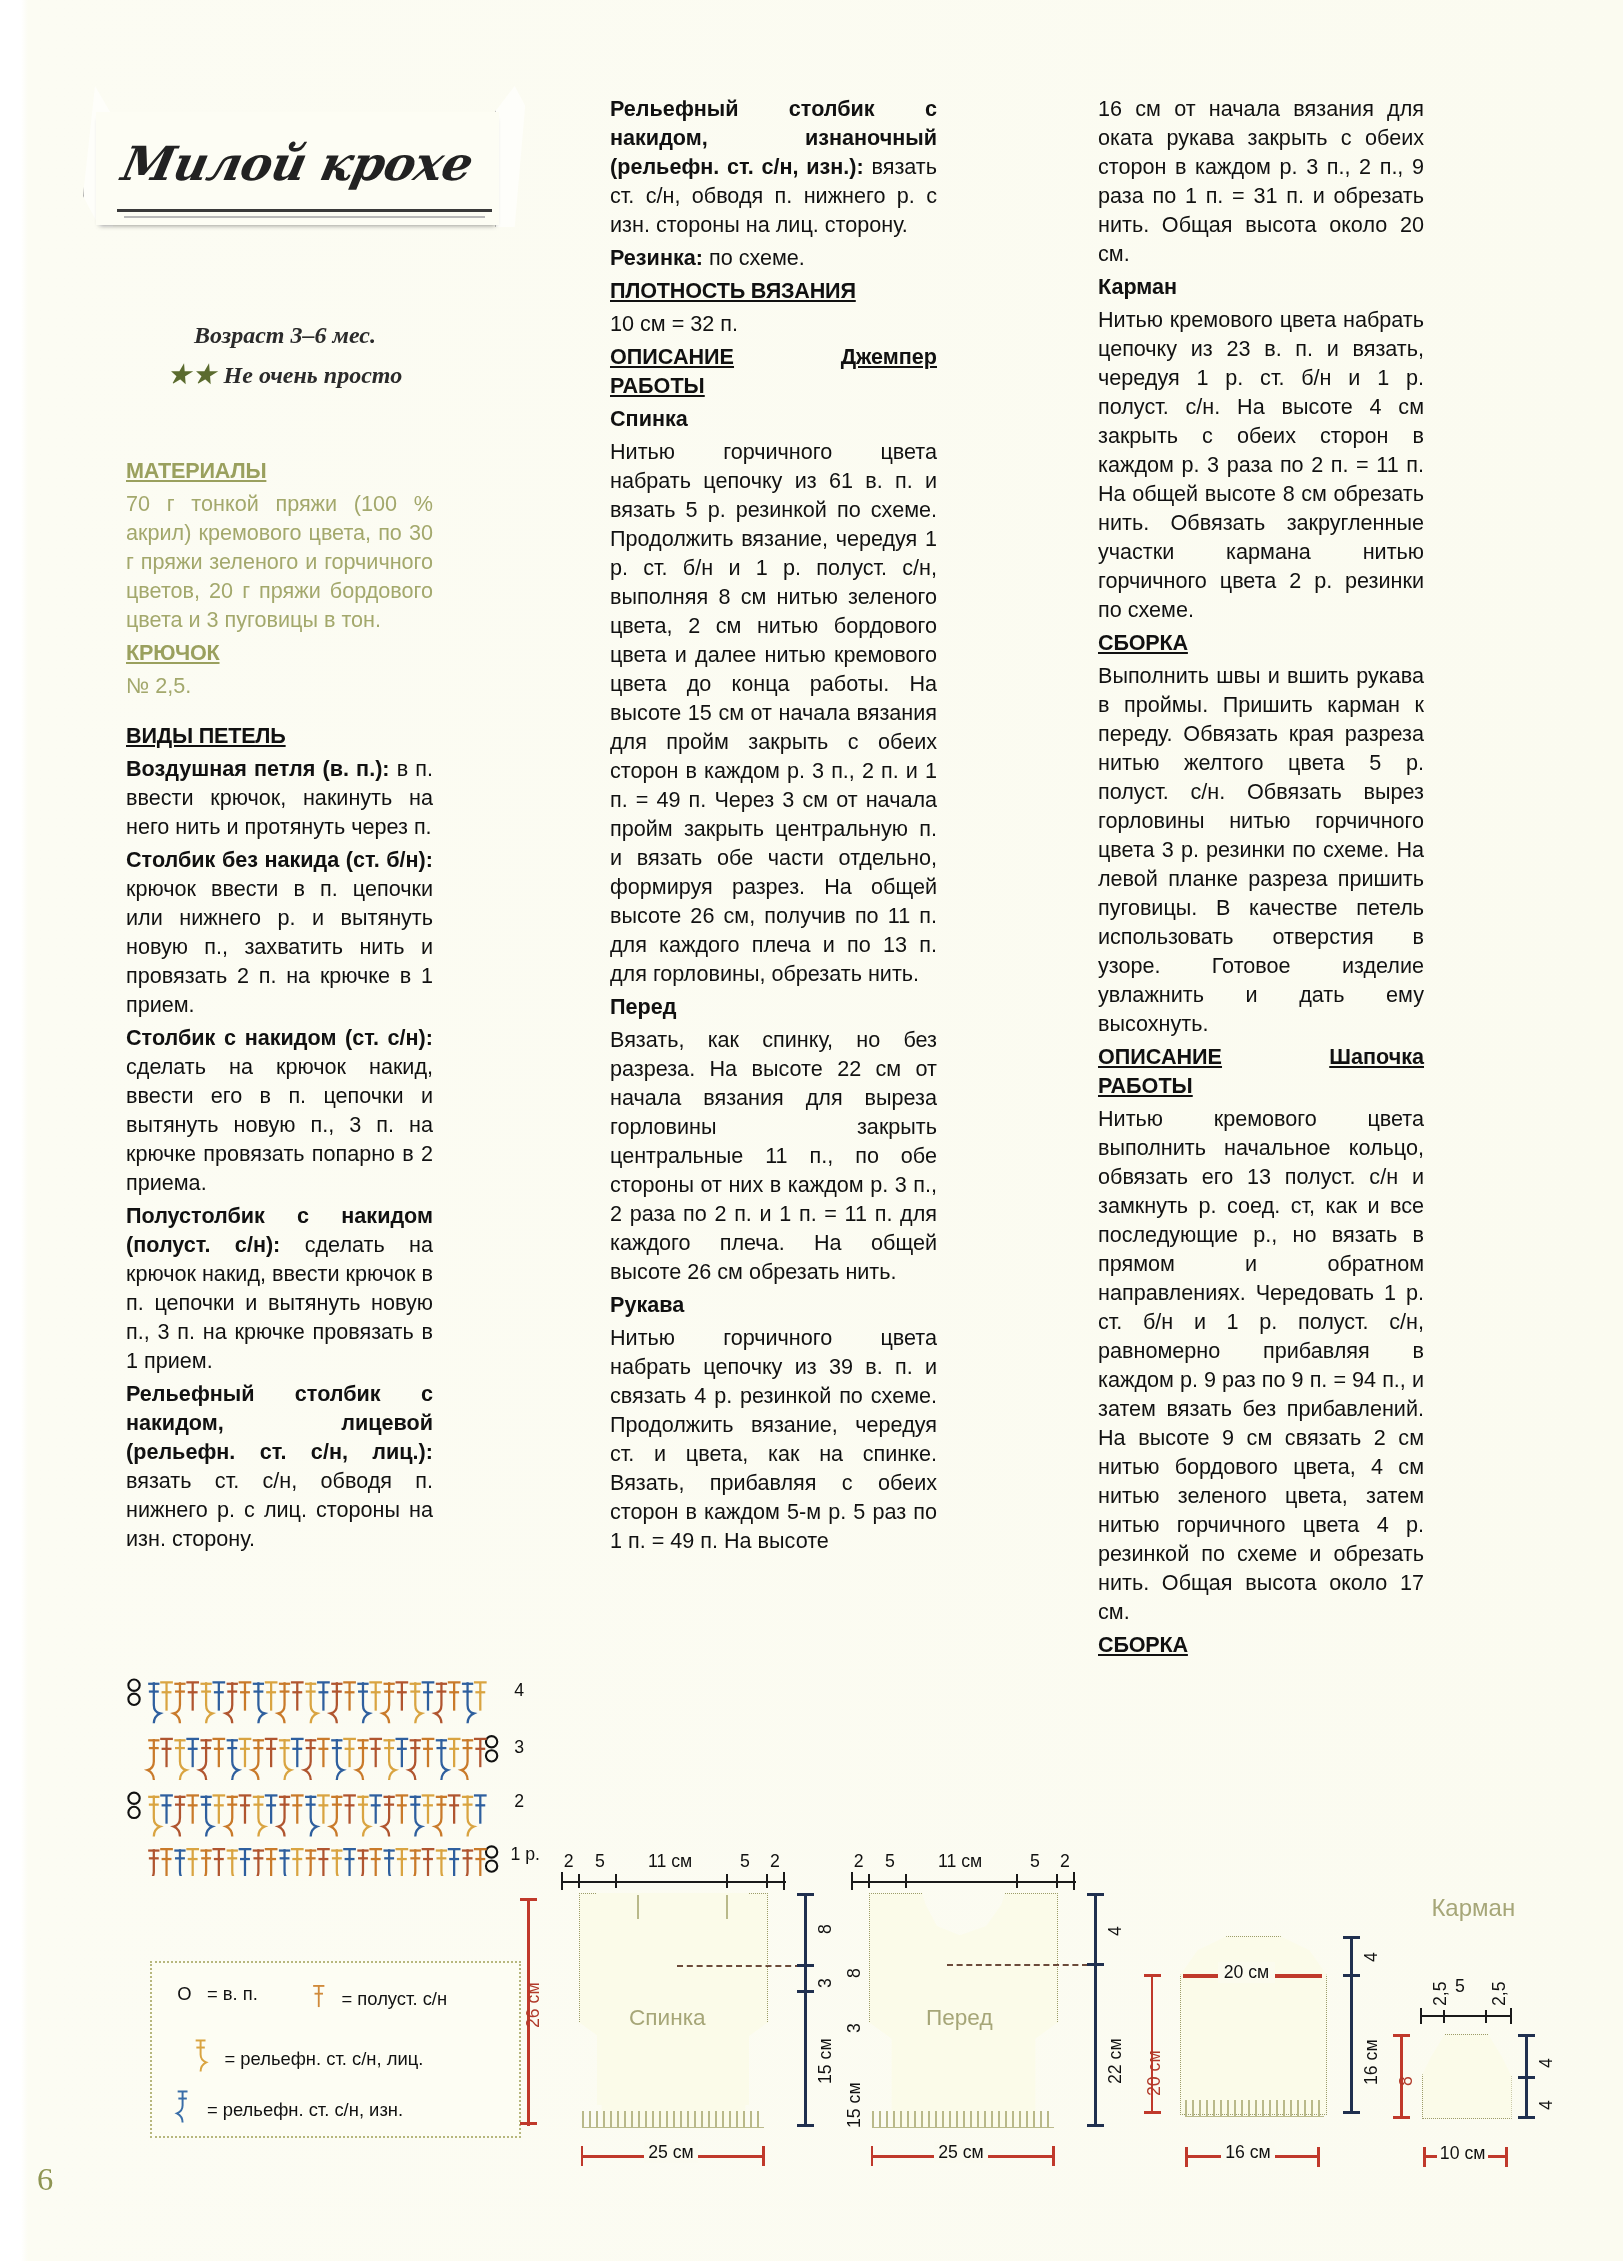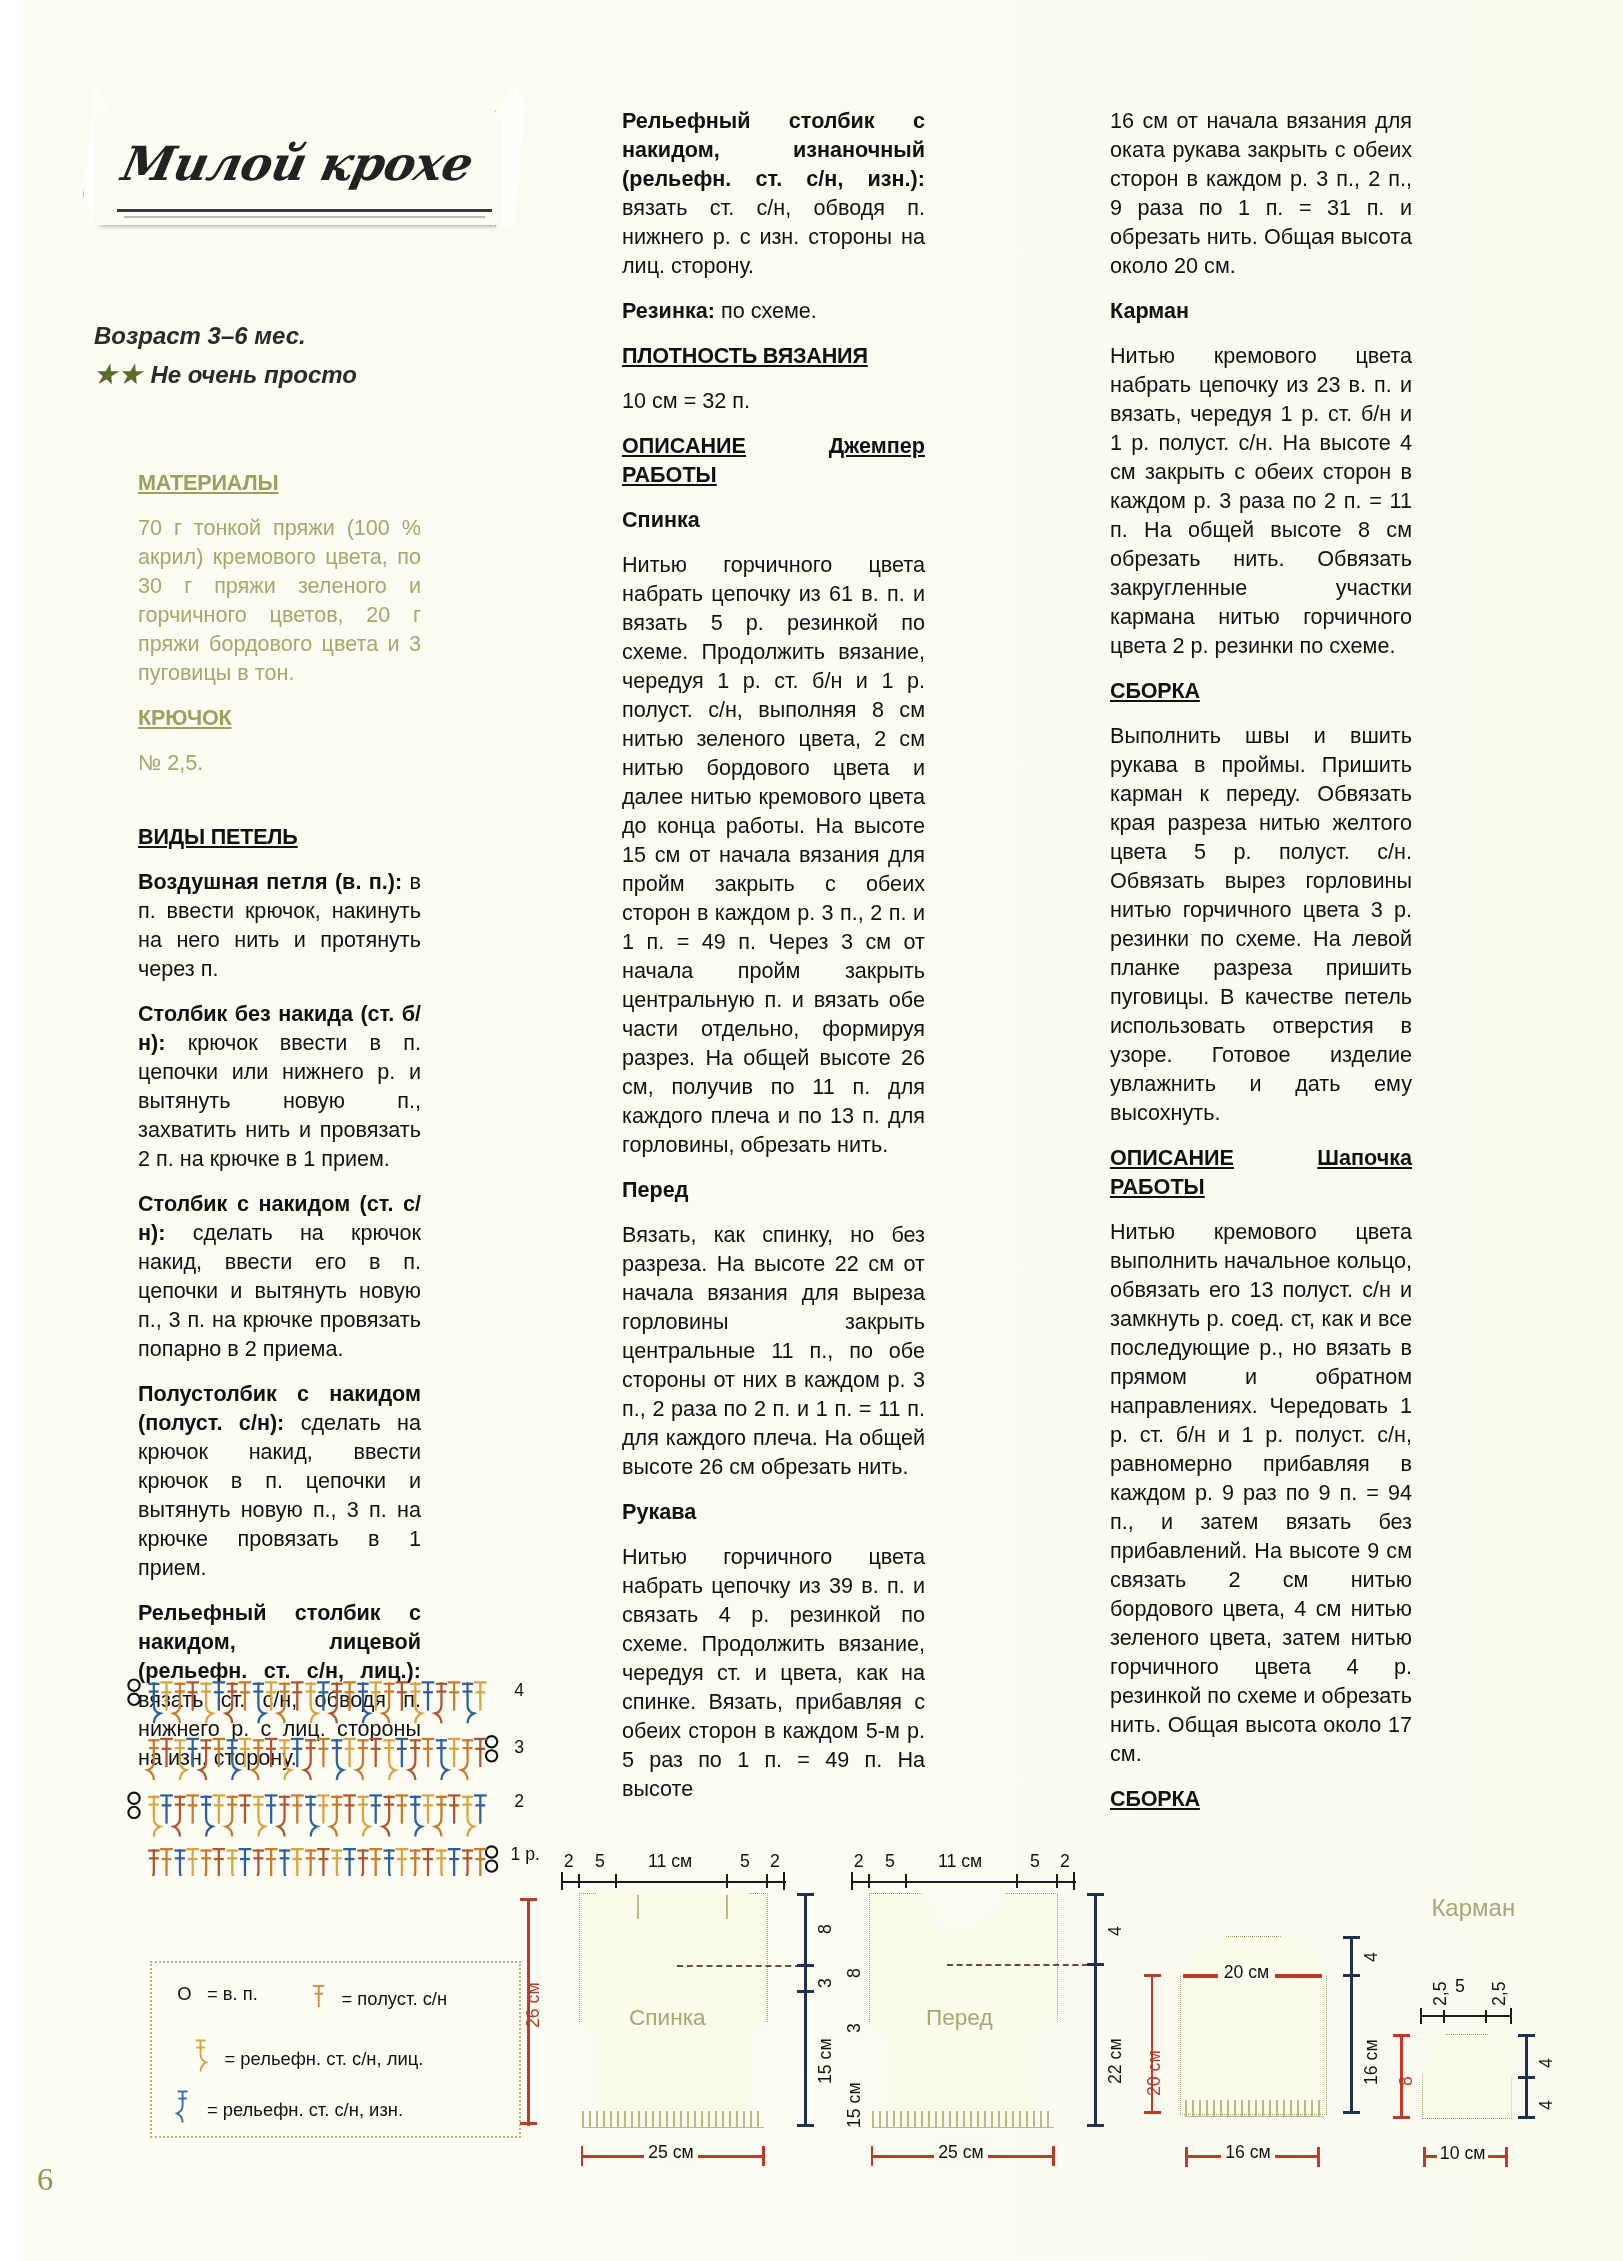--- a/index.html
+++ b/index.html
@@ -41,40 +41,40 @@
   }
   .mast-rule{
     position:absolute;left:21px;right:7px;bottom:12.7px;height:2.8px;
     background:#3a3a3a;
   }
   .mast-rule2{
     position:absolute;left:28px;right:14px;bottom:7px;height:2.1px;
     background:#b9b9b9;
   }
   .age-line,.diff-line{
-    position:absolute;left:94px;width:438px;
-    font-family:Liberation Sans, sans-serif;font-style:italic;font-weight:700;
+    position:absolute;left:66px;text-align:center;width:438px;
+    font-family:Liberation Serif, serif;font-style:italic;font-weight:700;
     color:#2b2b2b;
   }
   .age-line{top:322px;font-size:24px;}
   .diff-line{top:359px;font-size:24px;}
   .stars{letter-spacing:2.1px;color:#5b6b2e;font-size:25.4px;}
 
   
   .col{
     position:absolute;top:90px;
     font-size:21.6px;line-height:29px;
     text-align:justify;color:#111;
     font-family:"Liberation Sans", sans-serif;
   }
   #col1{left:122px;width:315px;top:452px;}
   #col2{left:606px;width:335px;}
   #col3{left:1094px;width:334px;}
 
-  .col p{margin:16px;}
+  .col p{margin:4px;}
   .hdr{
     font-weight:700;text-decoration:underline;
     text-underline-offset:2.1px;text-align:left;
     letter-spacing:-0.2px;
   }
   .hdr-olive{color:#9aa05e;}
   .olive{color:#a3a86c;}
   .sub{font-weight:700;text-align:left;}
   .lead{font-weight:700;}
   .hdr-split{

